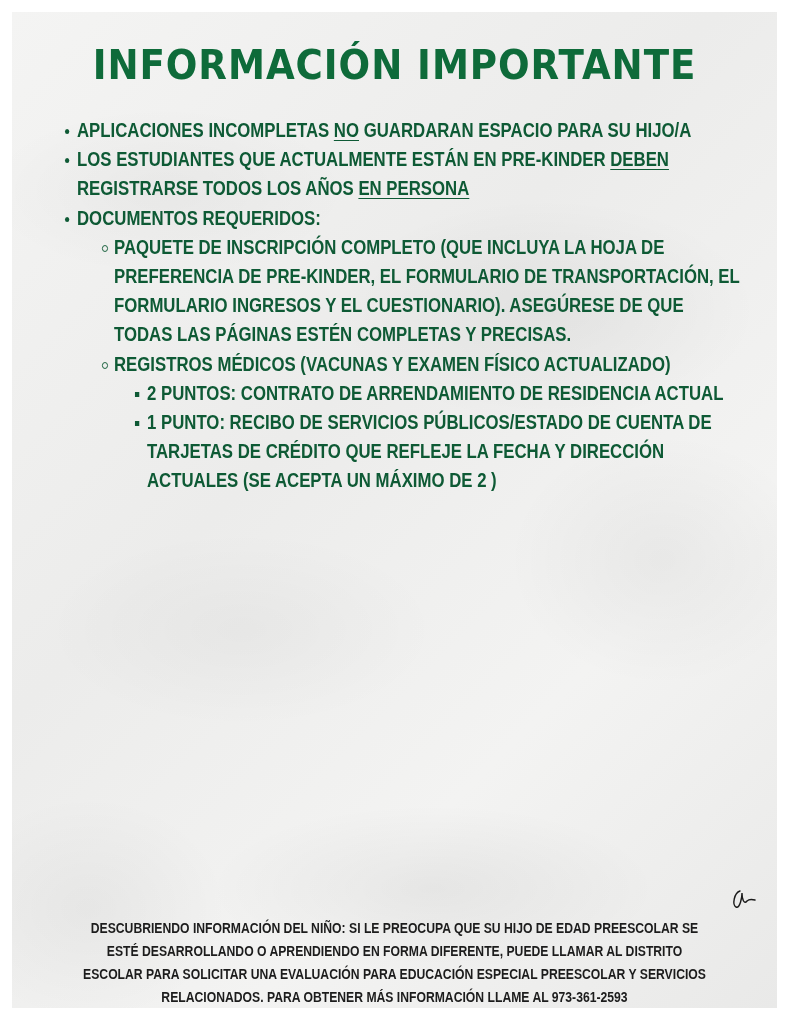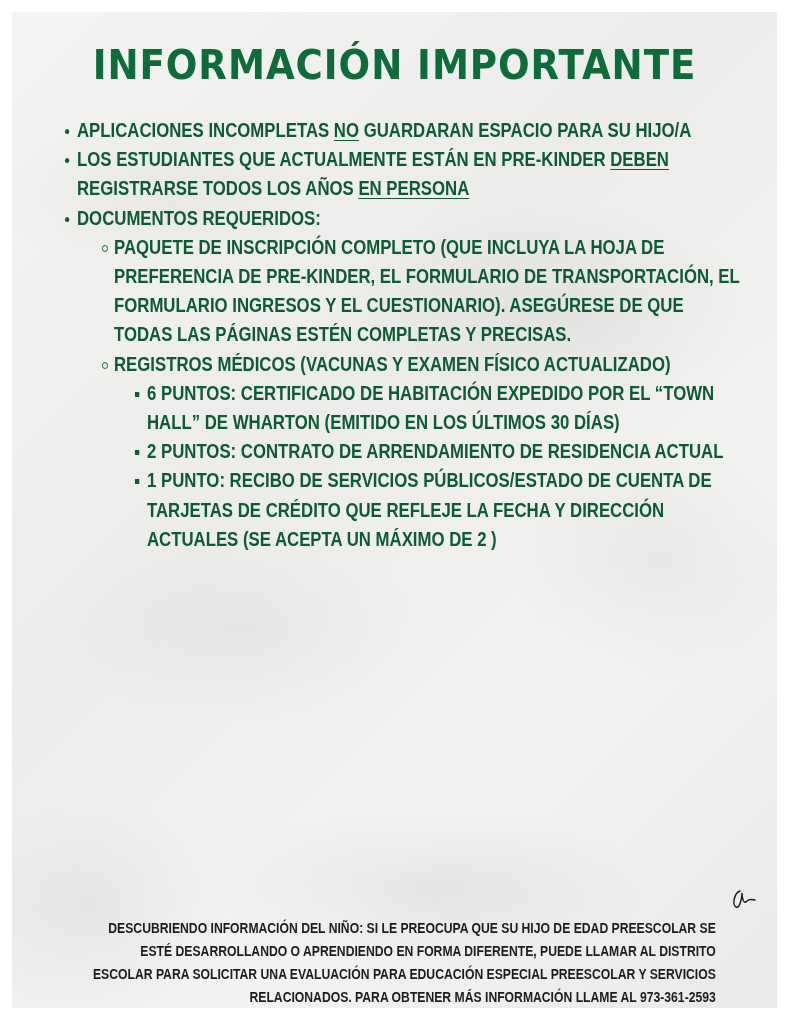--- a/index.html
+++ b/index.html
@@ -87,21 +87,21 @@
       left: 718px;
       top: 875px;
       width: 28px;
       height: 24px;
     }
     .footer {
       position: absolute;
       left: 12px;
       top: 917px;
       width: 765px;
-      text-align: right;
+      text-align: center;
       color: #1c1c1c;
       font-family: "Liberation Sans", sans-serif;
       font-weight: bold;
       font-size: 14.5px;
       line-height: 23px;
       text-transform: uppercase;
     }
     .footer-line {
       white-space: nowrap;
       display: block;
@@ -129,24 +129,20 @@
       <div>
         <div class="line" style="margin-left: 86px;"><span class="bullet b-circle" style="left: -14px;"></span><span>Paquete de inscripción completo (que incluya la hoja de</span></div>
         <div class="line" style="margin-left: 86px;"><span>preferencia de Pre-Kinder, el formulario de transportación, el</span></div>
         <div class="line" style="margin-left: 86px;"><span>formulario ingresos y el cuestionario). Asegúrese de que</span></div>
         <div class="line" style="margin-left: 86px;"><span>todas las páginas estén completas y precisas.</span></div>
       </div>
       <div>
         <div class="line" style="margin-left: 86px;"><span class="bullet b-circle" style="left: -14px;"></span><span>Registros médicos (vacunas y examen físico actualizado)</span></div>
       </div>
       <div>
-        <div class="line" style="margin-left: 119px;"><span class="bullet b-square" style="left: -14px;"></span><span>6 puntos: Certificado de habitación expedido por el “Town</span></div>
-        <div class="line" style="margin-left: 119px;"><span>Hall” de Wharton (emitido en los últimos 30 días)</span></div>
-      </div>
-      <div>
         <div class="line" style="margin-left: 119px;"><span class="bullet b-square" style="left: -14px;"></span><span>2 puntos: Contrato de arrendamiento de residencia actual</span></div>
       </div>
       <div>
         <div class="line" style="margin-left: 119px;"><span class="bullet b-square" style="left: -14px;"></span><span>1 punto: Recibo de servicios públicos/estado de cuenta de</span></div>
         <div class="line" style="margin-left: 119px;"><span>tarjetas de crédito que refleje la fecha y dirección</span></div>
         <div class="line" style="margin-left: 119px;"><span>actuales (se acepta un máximo de 2 )</span></div>
       </div>
     </div>
 
   <svg class="signature" viewBox="0 0 28 24">

